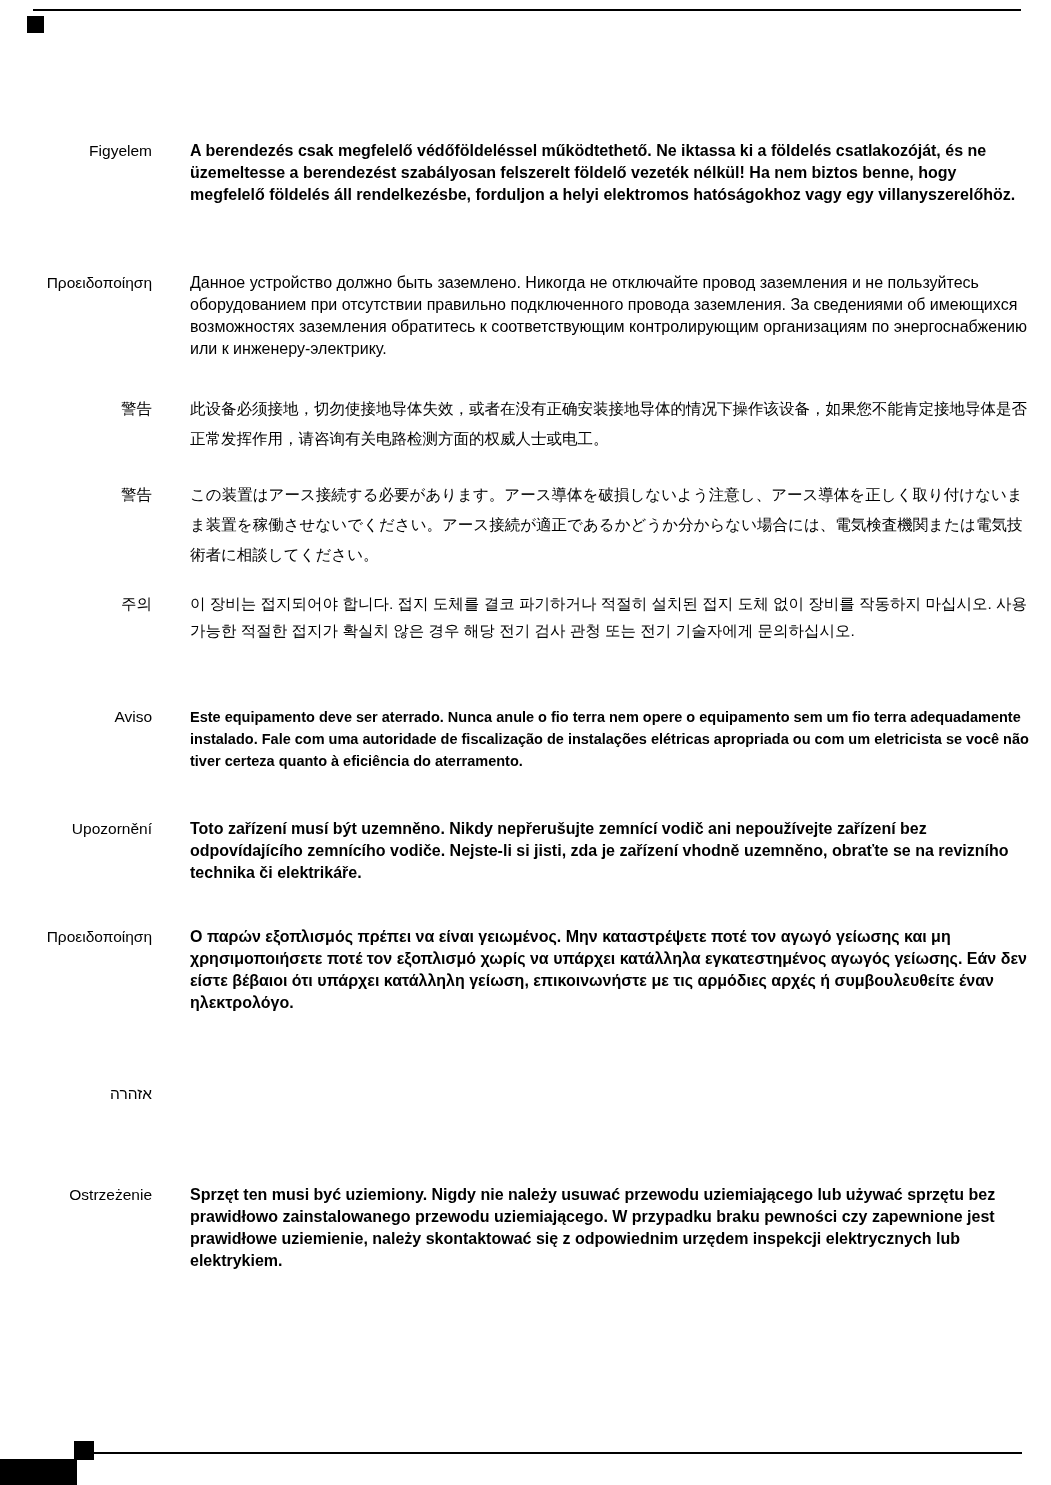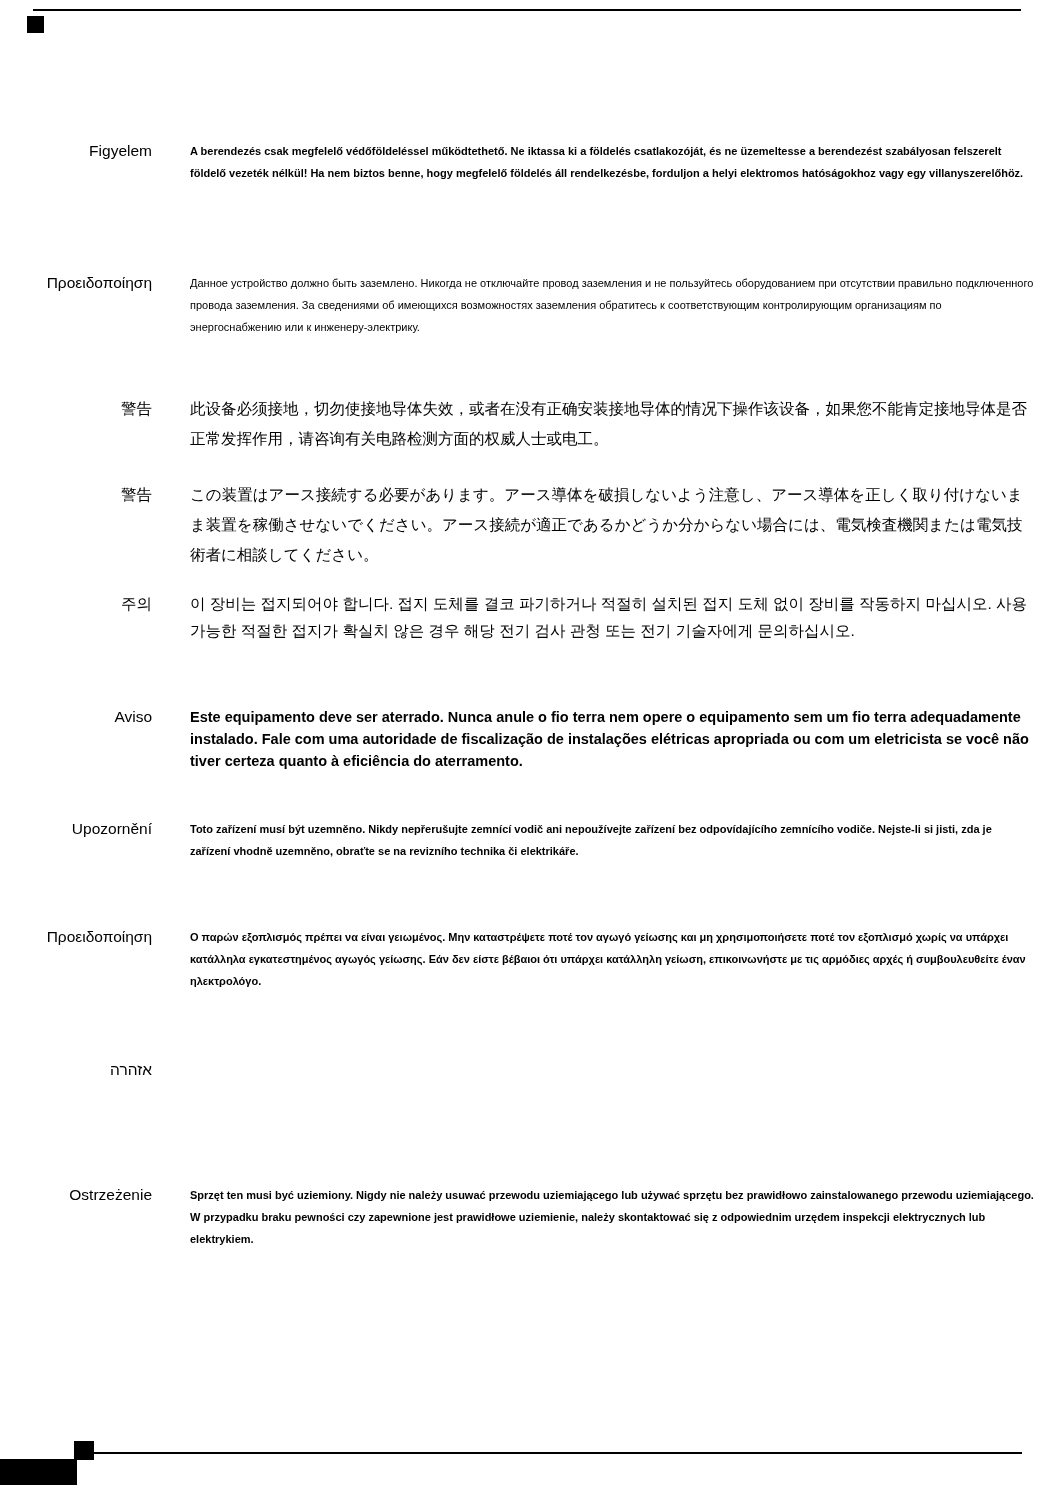--- a/index.html
+++ b/index.html
@@ -53,21 +53,21 @@
     width: 152px;
     flex-shrink: 0;
     text-align: right;
     font-weight: normal;
     font-size: 15.5px;
     line-height: 22px;
   }
   .body {
     margin-left: 38px;
     width: 845px;
-    font-size: 11px;
+    font-size: 16px;
     line-height: 22px;
   }
   .w-bold { font-weight: bold; }
   .w-normal { font-weight: normal; }
   .cjk { line-height: 30px; font-size: 15.5px; }
   .ko { line-height: 27px; font-size: 15.5px; }
   .rtl {
     direction: rtl;
     text-align: right;
     line-height: 27px;
@@ -115,21 +115,21 @@
   <div class="row" style="top:818px">
     <div class="label">Upozornění</div>
     <div class="body w-bold">Toto zařízení musí být uzemněno. Nikdy nepřerušujte zemnící vodič ani nepoužívejte zařízení bez odpovídajícího zemnícího vodiče. Nejste-li si jisti, zda je zařízení vhodně uzemněno, obraťte se na revizního technika či elektrikáře.</div>
   </div>
 
   <div class="row" style="top:926px">
     <div class="label w-normal" style="font-weight:normal">Προειδοποίηση</div>
     <div class="body w-bold">Ο παρών εξοπλισμός πρέπει να είναι γειωμένος. Μην καταστρέψετε ποτέ τον αγωγό γείωσης και μη χρησιμοποιήσετε ποτέ τον εξοπλισμό χωρίς να υπάρχει κατάλληλα εγκατεστημένος αγωγός γείωσης. Εάν δεν είστε βέβαιοι ότι υπάρχει κατάλληλη γείωση, επικοινωνήστε με τις αρμόδιες αρχές ή συμβουλευθείτε έναν ηλεκτρολόγο.</div>
   </div>
 
-  <div class="row" style="top:1056px">
+  <div class="row" style="top:1080px">
     <div class="label" style="line-height:27px">אזהרה</div>
   </div>
 
   <div class="row" style="top:1184px">
     <div class="label">Ostrzeżenie</div>
     <div class="body w-bold">Sprzęt ten musi być uziemiony. Nigdy nie należy usuwać przewodu uziemiającego lub używać sprzętu bez prawidłowo zainstalowanego przewodu uziemiającego. W przypadku braku pewności czy zapewnione jest prawidłowe uziemienie, należy skontaktować się z odpowiednim urzędem inspekcji elektrycznych lub elektrykiem.</div>
   </div>
 
   <div class="bottom-square"></div>
   <div class="bottom-rule"></div>

